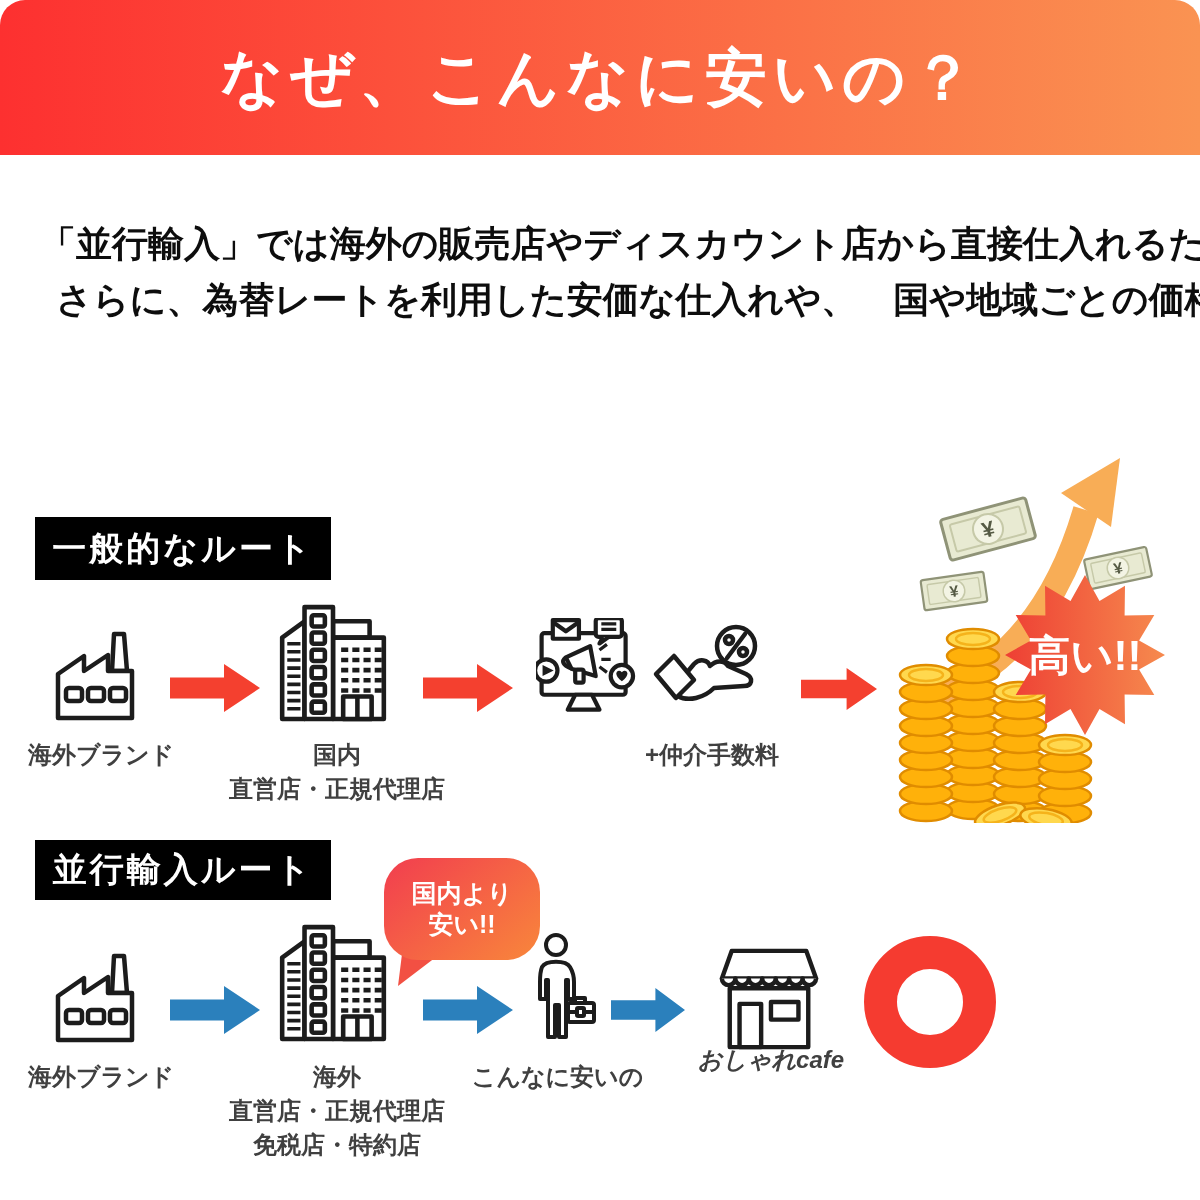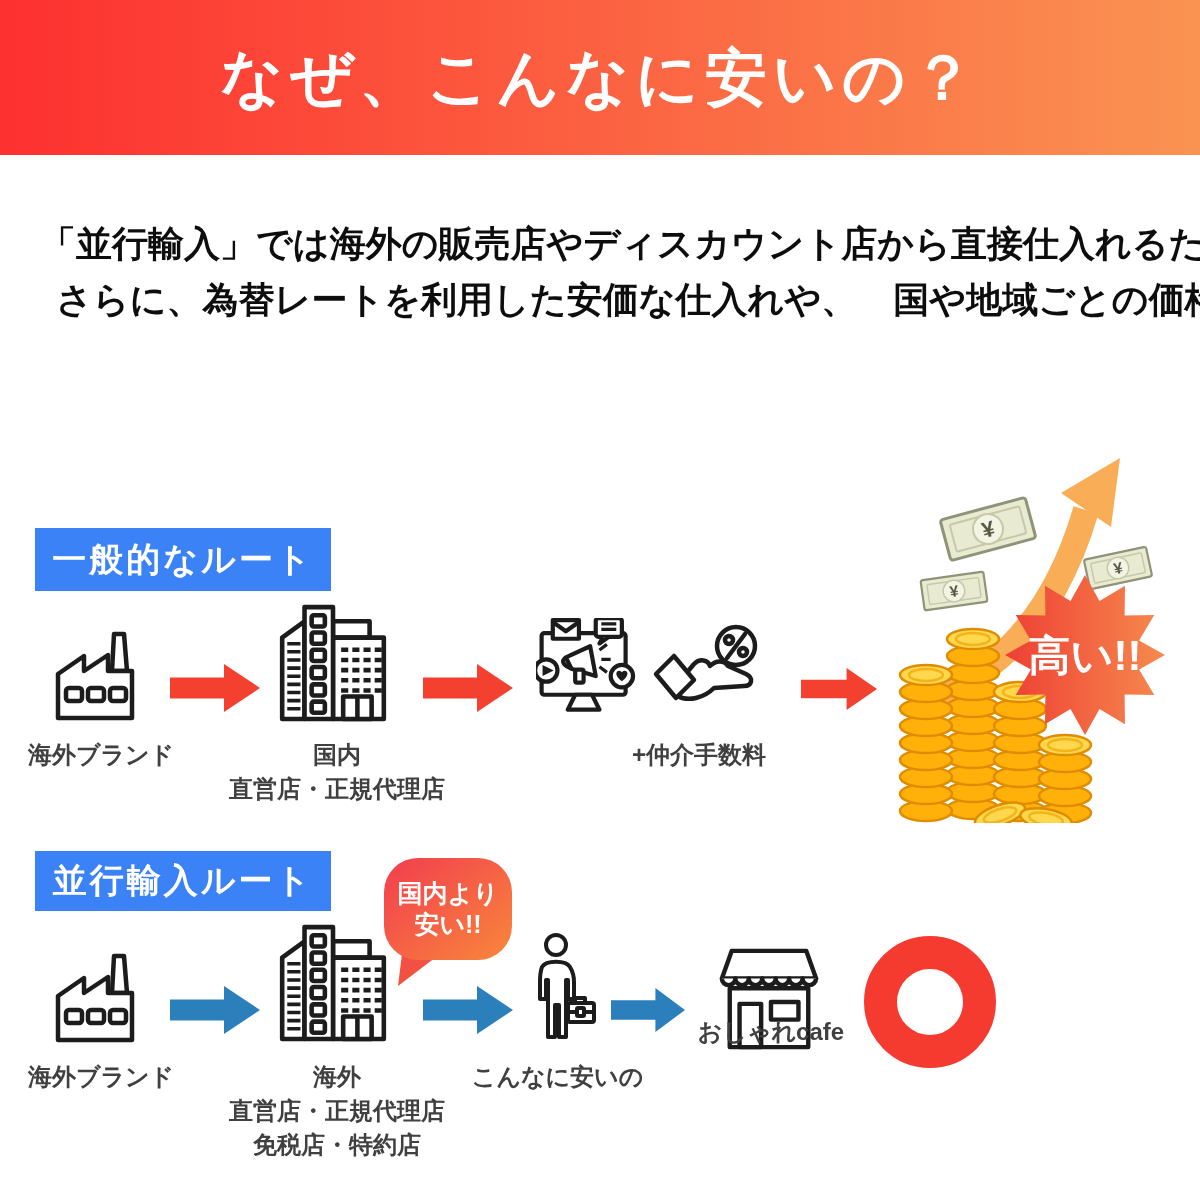--- a/index.html
+++ b/index.html
@@ -1,59 +1,59 @@
 <!DOCTYPE html>
 <html><head>
 <meta charset="utf-8">
 <style>
   html,body{margin:0;padding:0;background:#ffffff;}
   #canvas{
     position:relative;width:1200px;height:1200px;overflow:hidden;background:#ffffff;
-    font-family:"Liberation Sans",sans-serif;color:#111;
+    font-family:"Liberation Sans",sans-serif;color:#111;border-radius:25px;
   }
   
   #banner{
     position:absolute;left:0;top:0;width:1200px;height:155px;
     background:linear-gradient(90deg,#fd3030 0%,#fa9352 100%);
     display:flex;align-items:center;justify-content:center;
   }
   #banner .title{
     color:#fff;font-size:62px;font-weight:bold;letter-spacing:6px;white-space:nowrap;
   }
   
   .intro{position:absolute;left:40px;top:216px;width:1130px;}
   .intro .line{font-size:36px;font-weight:bold;line-height:56px;white-space:nowrap;color:#0d0d0d;}
   .intro .line:nth-child(2){padding-left:16px;}
   .intro .line:nth-child(3){padding-left:18px;}
   .intro .line:nth-child(4){padding-left:8px;}
   
   .route-label{
-    position:absolute;background:#3b82f6;color:#fff;font-weight:bold;font-size:34px;
-    letter-spacing:3px;display:flex;align-items:center;justify-content:center;white-space:nowrap;margin-top:11px;
+    position:absolute;background:#000000;color:#fff;font-weight:bold;font-size:34px;
+    letter-spacing:3px;display:flex;align-items:center;justify-content:center;white-space:nowrap;
   }
   #route1-label{left:35px;top:517px;width:296px;height:63px;}
   #route2-label{left:35px;top:840px;width:296px;height:60px;font-family:Liberation Serif, serif;}
   
   .arrow{
     position:absolute;
     clip-path:polygon(0% 28%,60% 28%,60% 0%,100% 50%,60% 100%,60% 72%,0% 72%);
   }
   .arrow.red{background:#f4402f;}
   .arrow.blue{background:#2b80bc;}
   
   .icon{position:absolute;}
   .icon svg{display:block;width:100%;height:100%;}
   
   .step-label{
     position:absolute;font-weight:bold;font-size:24px;line-height:34px;
     color:#404040;text-align:center;white-space:nowrap;
   }
   
   #bubble{
-    position:absolute;left:384px;top:858px;width:128px;height:102px;
+    position:absolute;left:384px;top:858px;width:156px;height:102px;
     background:linear-gradient(140deg,#f2414e 5%,#f8833c 95%);
     border-radius:34px;display:flex;flex-direction:column;align-items:center;justify-content:center;
     z-index:5;
   }
   #bubble .b-line{color:#fff;font-weight:bold;font-size:25px;line-height:31px;white-space:nowrap;}
   #bubble-tail{
     position:absolute;left:398px;top:944px;width:44px;height:42px;
     background:#f25043;clip-path:polygon(0% 100%,12% 0%,88% 30%);z-index:4;
   }
   
@@ -144,21 +144,21 @@
   <div class="icon" style="left:650px;top:624px;width:118px;height:96px;">
     <svg viewBox="0 0 118 96" fill="none" stroke="#1c1c1c" stroke-width="4.5" stroke-linejoin="round" stroke-linecap="round">
       <circle cx="86" cy="22" r="19" fill="#fff"></circle>
       <circle cx="79" cy="16" r="4"></circle>
       <circle cx="93" cy="28" r="4"></circle>
       <path d="M95 10 L77 34"></path>
       <path d="M24 64 L44 40 C50 34 58 36 60 42 C66 36 74 36 78 42 L96 50 C104 54 102 62 94 62 L64 64 C54 74 38 78 28 72 Z" fill="#fff"></path>
       <path d="M6 50 L24 32 L44 56 L26 74 Z" fill="#fff"></path>
     </svg>
   </div>
-  <div class="step-label" style="left:594px;top:738px;width:210px;">+仲介手数料</div>
+  <div class="step-label" style="left:607px;top:738px;width:210px;">+仲介手数料</div>
 
   <div class="arrow red" style="left:801px;top:668px;width:76px;height:42px;"></div>
 
   <div id="money">
     <svg viewBox="0 0 320 380">
       <defs>
         <linearGradient id="burstGrad" x1="0" y1="0.5" x2="1" y2="0.5">
           <stop offset="0" stop-color="#ee3f34"></stop>
             <stop offset="1" stop-color="#f68a4e"></stop>
         </linearGradient>
@@ -312,17 +312,17 @@
 
   <div class="icon" style="left:716px;top:946px;width:106px;height:106px;">
     <svg viewBox="0 0 108 106" fill="none" stroke="#1c1c1c" stroke-width="4.5" stroke-linejoin="round">
       <rect x="14" y="42" width="80" height="60" fill="#fff"></rect>
       <rect x="24" y="58" width="22" height="44" fill="#fff"></rect>
       <rect x="56" y="56" width="28" height="18" fill="#fff"></rect>
       <path d="M16 4 H92 L102 32 H6 Z" fill="#fff"></path>
       <path d="M6 32 a6.85 6.85 0 0 0 13.7 0 a6.85 6.85 0 0 0 13.7 0 a6.85 6.85 0 0 0 13.7 0 a6.85 6.85 0 0 0 13.7 0 a6.85 6.85 0 0 0 13.7 0 a6.85 6.85 0 0 0 13.7 0 a6.85 6.85 0 0 0 13.7 0" fill="#fff"></path>
     </svg>
   </div>
-  <div class="step-label" style="left:664px;top:1015px;width:214px;">おしゃれcafe</div>
+  <div class="step-label" style="left:664px;top:1043px;width:214px;font-style:italic;">おしゃれcafe</div>
 
   <div id="ok-ring"></div>
 
 </div>
 
 </body></html>

